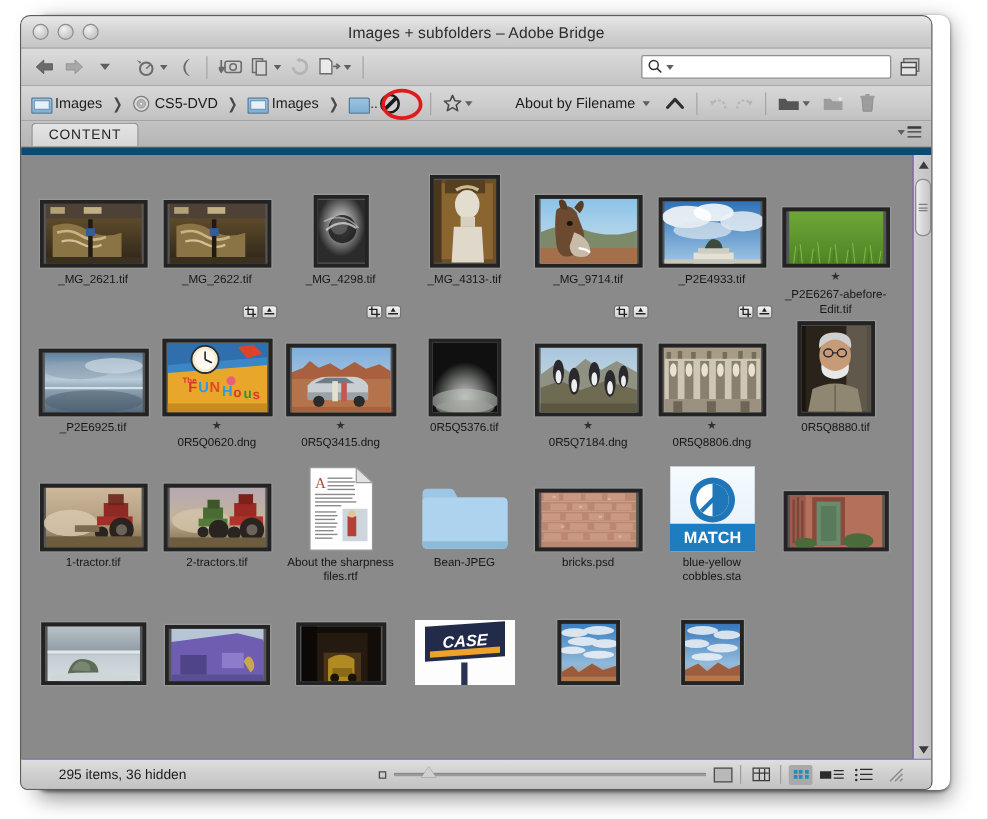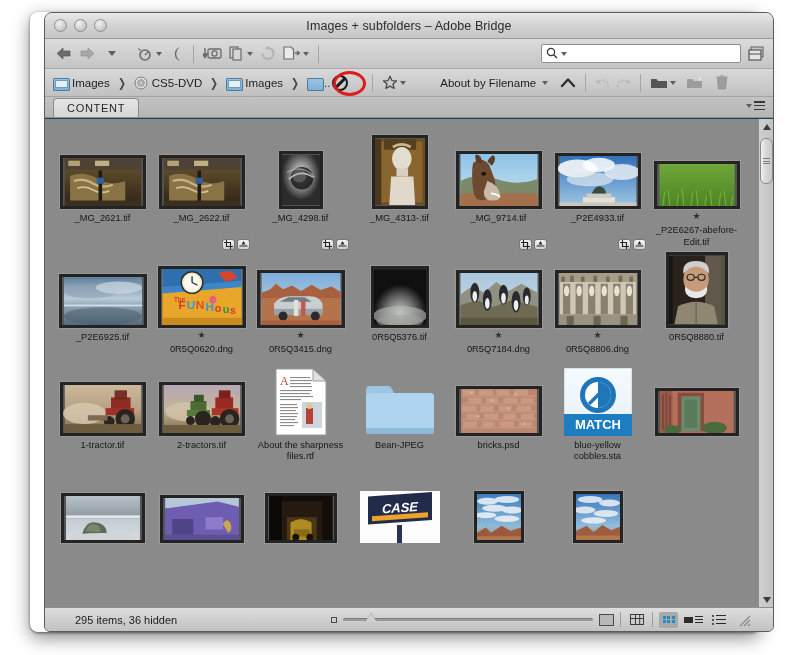--- a/index.html
+++ b/index.html
@@ -15,21 +15,21 @@
   #root { position: relative; width: 790px; height: 655px; background: #ffffff; }
 
   .win-shadow {
     position: absolute; left: 30px; top: 12px;
     width: 730px; height: 620px;
     border-radius: 8px;
     box-shadow: 0 6px 18px rgba(0,0,0,0.45), 0 1px 3px rgba(0,0,0,0.5);
   }
 
   .window {
-    position: absolute; left: 44px; top: 12px;
+    position: absolute; left: 16px; top: 12px;
     width: 730px; height: 620px;
     border-radius: 8px 8px 6px 6px;
     border: 1px solid #5d5d5d;
     background: #d4d4d4;
     overflow: hidden;
     display: flex; flex-direction: column;
   }
 
   
   .titlebar {
@@ -143,21 +143,21 @@
     border-radius: 4px 4px 0 0;
     display: flex; align-items: center;
     font-size: 11px; letter-spacing: .7px; color: #242424;
   }
   .tab-menu { position: absolute; right: 8px; top: 4px; display: flex; align-items: center; gap: 2px; }
   .hamburger { width: 11px; height: 9px; display: flex; flex-direction: column; justify-content: space-between; }
   .hamburger i { display: block; height: 1.5px; background: #3a3a3a; }
 
   
   .content-wrap { flex: 1; display: flex; position: relative; min-height: 0;
-                  background: #6d28d9; border-top: 1px solid #0c4a6e; }
+                  background: #6d28d9; border-top: 6px solid #0c4a6e; }
   .content {
     flex: 1; overflow: hidden; position: relative;
     background: #8a8a8a; padding: 10px 6px 0 8px;
   }
   .grid { display: flex; flex-wrap: wrap; gap: 0; }
   .cell {
     width: 99px; margin-right: 0;
     display: flex; flex-direction: column; align-items: center;
     padding-top: 4px; position: relative;
   }

